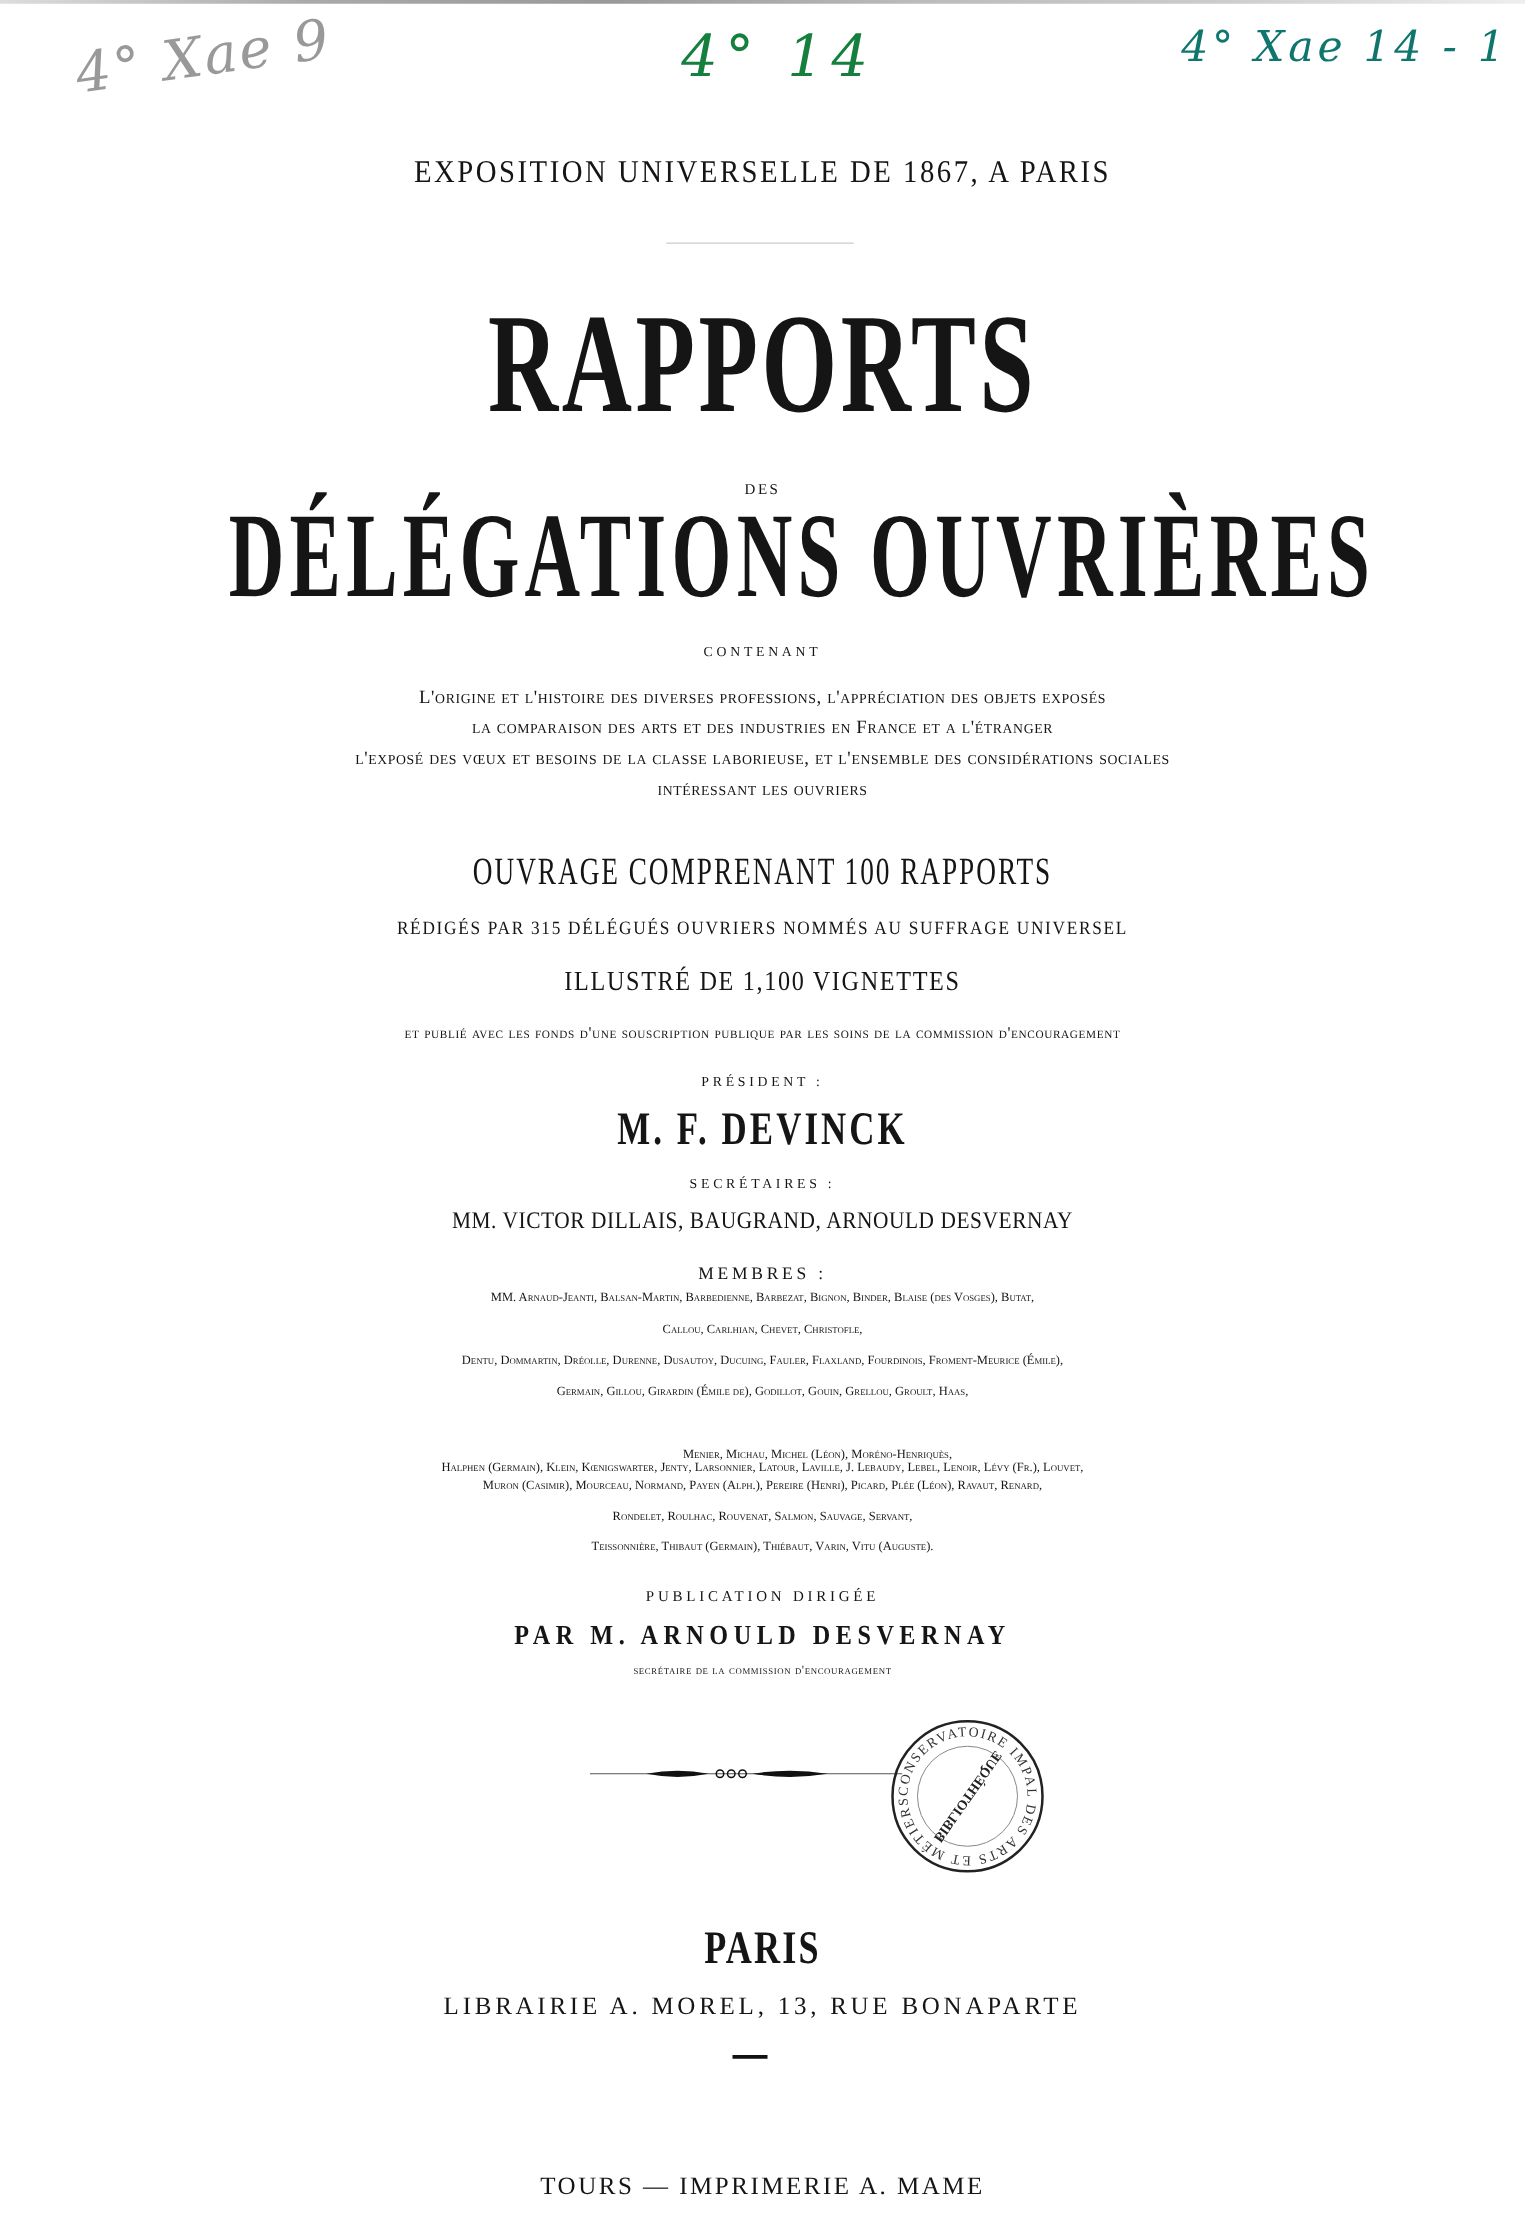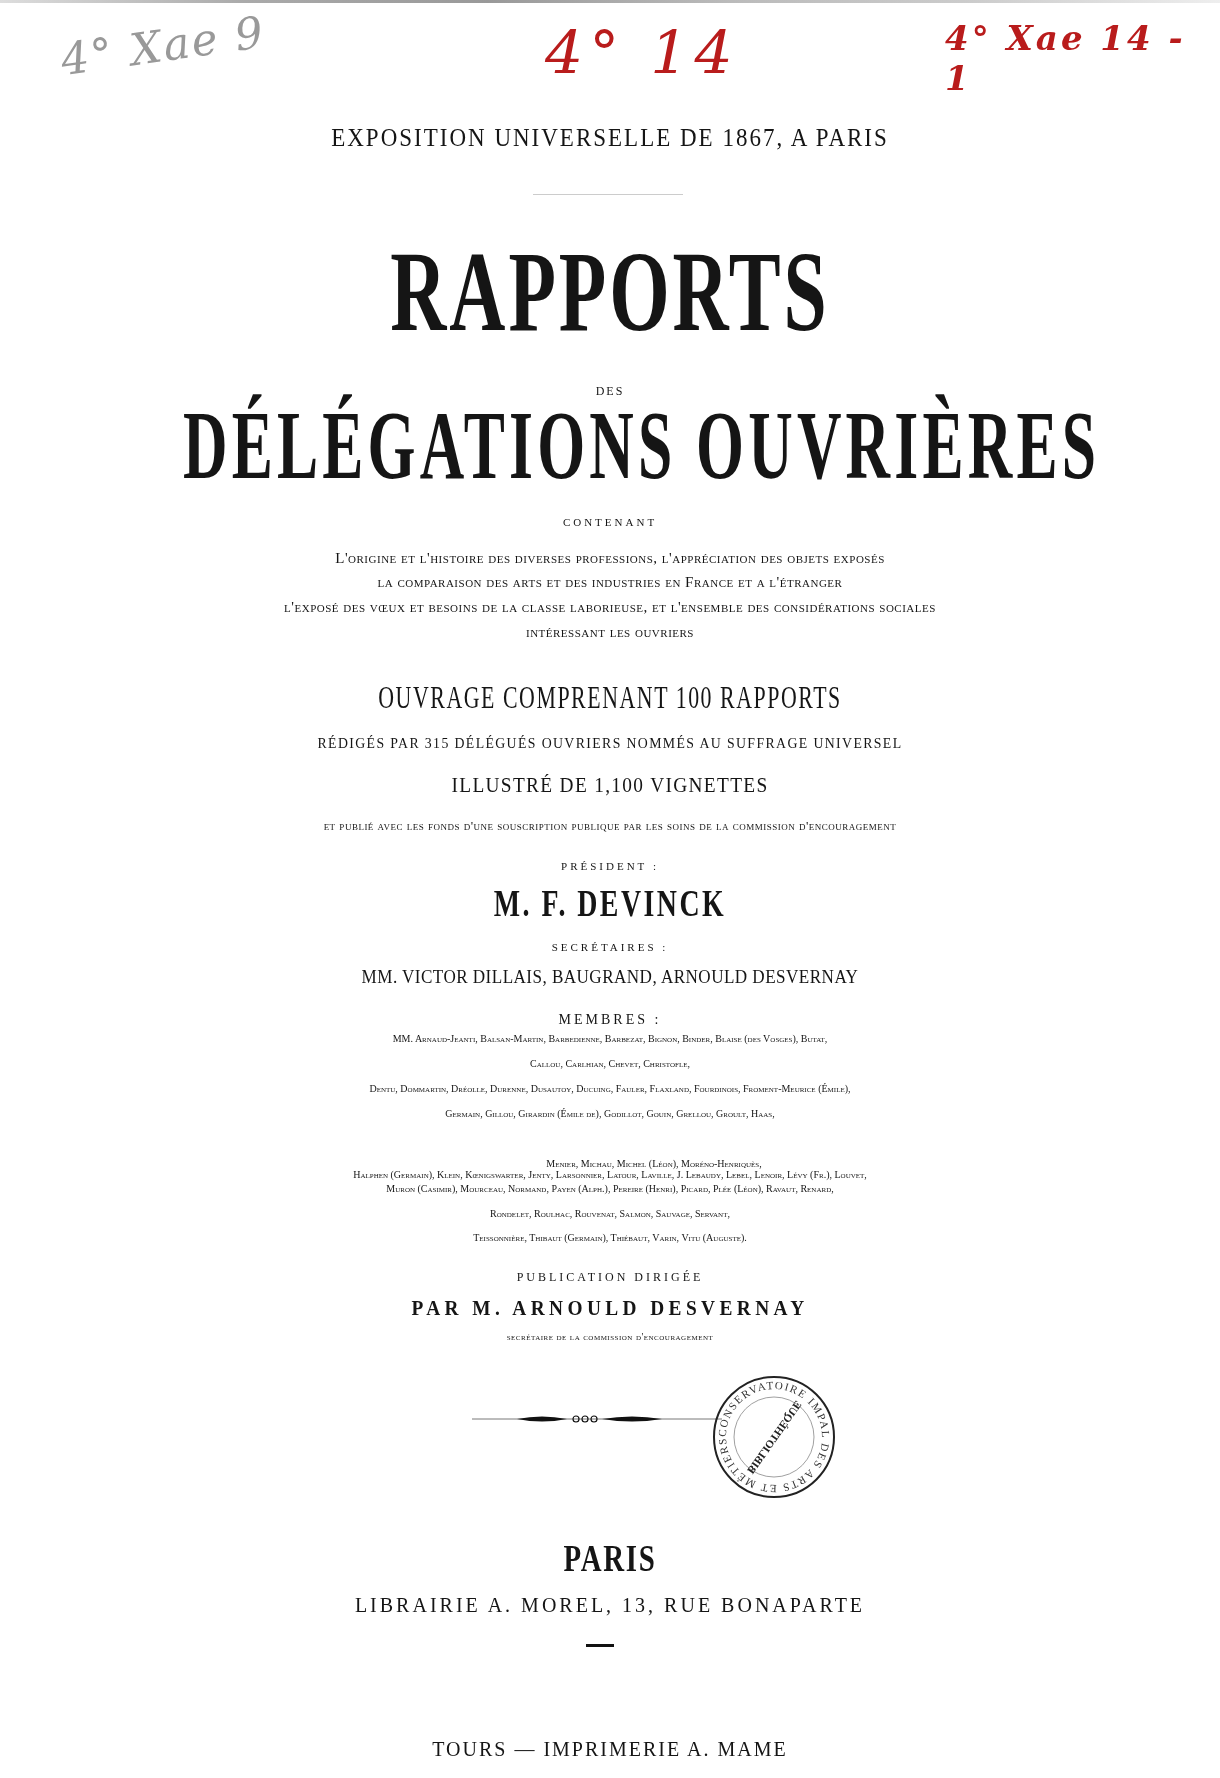--- a/index.html
+++ b/index.html
@@ -4,22 +4,22 @@
 <style>
   html, body { margin: 0; padding: 0; background: #ffffff; }
   body {
     width: 1220px; height: 1778px; position: relative; overflow: hidden;
     font-family: "Liberation Serif", "DejaVu Serif", serif; color: #151515;
   }
   .topline { position: absolute; left: 0; top: 0; width: 1220px; height: 3px;
     background: linear-gradient(90deg, #ddd 0%, #aaa 20%, #999 40%, #bbb 60%, #ccc 80%, #eee 100%); }
   .hand { position: absolute; font-family: "DejaVu Serif", serif; font-style: italic; color: #222; }
   .hand.left { left: 60px; top: 20px; font-size: 44px; color: #999; transform: rotate(-8deg); letter-spacing: 2px; }
-  .hand.mid { left: 545px; top: 18px; font-size: 60px; color: #b91c1c; letter-spacing: 6px; }
-  .hand.right { left: 945px; top: 18px; font-size: 34px; color: #b91c1c; letter-spacing: 3px; font-weight: bold; }
+  .hand.mid { left: 545px; top: 18px; font-size: 46px; color: #15803d; letter-spacing: 6px; }
+  .hand.right { left: 945px; top: 18px; font-size: 34px; color: #0f766e; letter-spacing: 3px; }
   .line { position: absolute; left: 0; width: 1220px; text-align: center; white-space: nowrap; }
   .expo { top: 125px; font-size: 23px; letter-spacing: 2px; transform: scaleY(1.1); }
   .rule-faint { position: absolute; left: 533px; top: 194px; width: 150px; height: 1px; background: #ccc; }
   .rapports { top: 238px; font-size: 108px; font-weight: bold; letter-spacing: 4px; transform: scaleX(0.72) scaleY(1.05); transform-origin: center; line-height: 1; }
   .des { top: 384px; font-size: 12px; letter-spacing: 2px; }
   .delegations { top: 402px; font-size: 88px; font-weight: bold; letter-spacing: 6px; transform: scaleX(0.7) scaleY(1.1); line-height: 1; }
   .contenant { top: 516px; font-size: 11px; letter-spacing: 3px; }
   .desc { font-size: 15px; letter-spacing: 0.5px; font-variant: small-caps; }
   .d1 { top: 550px; } .d2 { top: 574px; } .d3 { top: 599px; } .d4 { top: 624px; }
   .ouvrage { top: 682px; font-size: 28px; letter-spacing: 2px; transform: scaleX(0.78) scaleY(1.1); }

